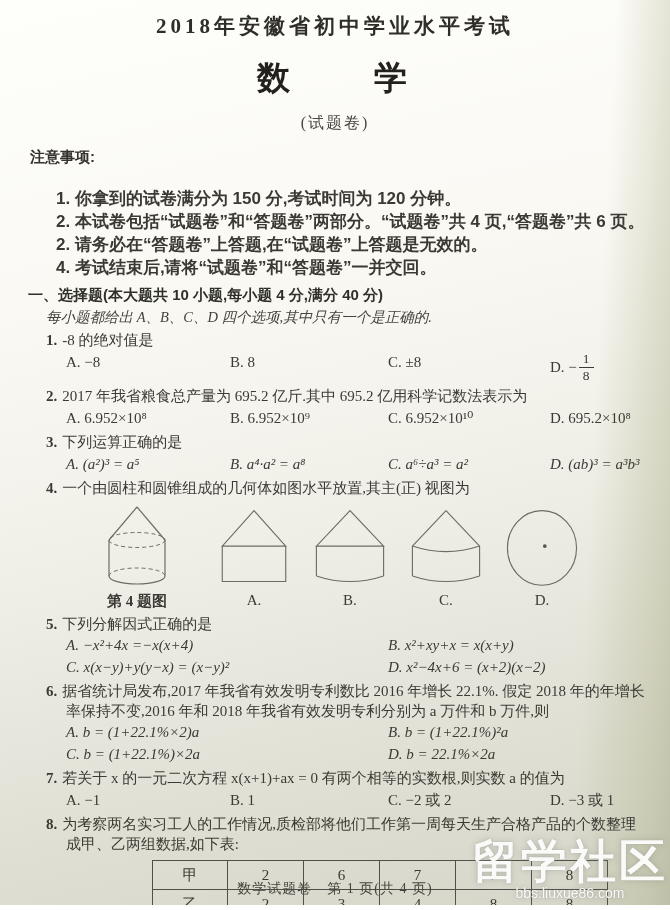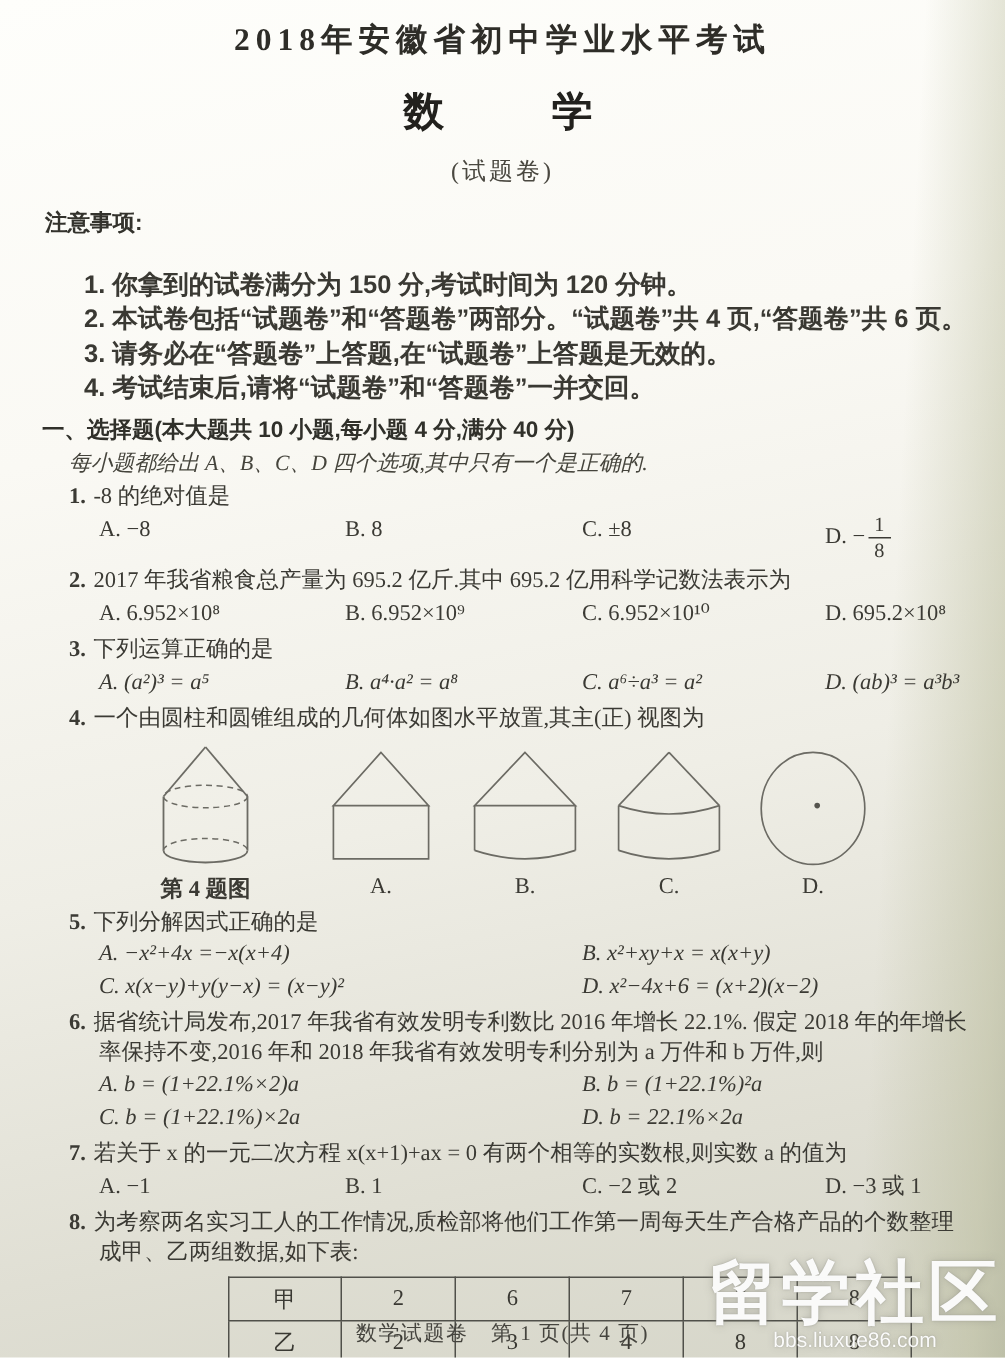--- a/index.html
+++ b/index.html
@@ -9,21 +9,21 @@
     overflow:hidden;
     font-family:"Liberation Serif","DejaVu Serif",serif;
     color:#3b3a34;
     background:
       linear-gradient(93deg, rgba(255,255,255,0) 86%, rgba(186,188,156,0.55) 97%, rgba(173,176,146,0.6) 100%),
       linear-gradient(168deg,#fefefb 0%,#faf9f4 30%,#efeee6 58%,#e0dfd4 82%,#d5d5c8 100%);
   }
   .sans{font-family:"Liberation Sans","DejaVu Sans",sans-serif;}
   .center{text-align:center;}
   .title1{margin-top:12px;font-size:21px;font-weight:700;letter-spacing:4px;color:#2e2d28;}
-  .subject{margin-top:16px;font-size:27px;font-weight:700;letter-spacing:6px;color:#22211d;}
+  .subject{margin-top:16px;font-size:33px;font-weight:700;letter-spacing:6px;color:#22211d;}
   .papertype{margin-top:12px;font-size:16px;letter-spacing:2px;color:#4a4840;}
   .notice-h{margin:14px 0 20px 30px;font-size:15px;font-weight:700;color:#33322c;}
   .notice-item{padding-left:56px;font-size:17px;font-weight:700;line-height:23px;color:#3a3933;}
   .section-h{margin:7px 0 0 28px;font-size:15px;font-weight:700;color:#30302a;}
   .note{margin:3px 0 0 46px;font-size:14.5px;font-style:italic;color:#45443c;}
   .q{margin-top:3px;padding-left:46px;font-size:15px;line-height:20px;}
   .q b{font-weight:700;margin-right:5px;}
   .qcont{padding-left:66px;font-size:15px;line-height:20px;}
   .opts4{display:grid;grid-template-columns:164px 158px 162px auto;padding-left:66px;font-size:15px;line-height:21px;margin-top:2px;}
   .opts2{display:grid;grid-template-columns:322px auto;padding-left:66px;font-size:15px;line-height:21px;margin-top:1px;}
@@ -64,21 +64,21 @@
 
 <div class="page">
 
   <div class="center title1">2018年安徽省初中学业水平考试</div>
   <div class="center subject">数　　学</div>
   <div class="center papertype">(试题卷)</div>
 
   <div class="notice-h sans">注意事项:</div>
   <div class="notice-item sans">1. 你拿到的试卷满分为 150 分,考试时间为 120 分钟。</div>
   <div class="notice-item sans">2. 本试卷包括“试题卷”和“答题卷”两部分。“试题卷”共 4 页,“答题卷”共 6 页。</div>
-  <div class="notice-item sans">3. 请务必在“答题卷”上答题,在“试题卷”上答题是无效的。</div>
+  <div class="notice-item sans">2. 请务必在“答题卷”上答题,在“试题卷”上答题是无效的。</div>
   <div class="notice-item sans">4. 考试结束后,请将“试题卷”和“答题卷”一并交回。</div>
 
   <div class="section-h sans">一、选择题(本大题共 10 小题,每小题 4 分,满分 40 分)</div>
   <div class="note">每小题都给出 A、B、C、D 四个选项,其中只有一个是正确的.</div>
 
   <div class="q">
     <b>1.</b><span>-8 的绝对值是</span>
   </div>
   <div class="opts4">
     <span>A. −8</span>

